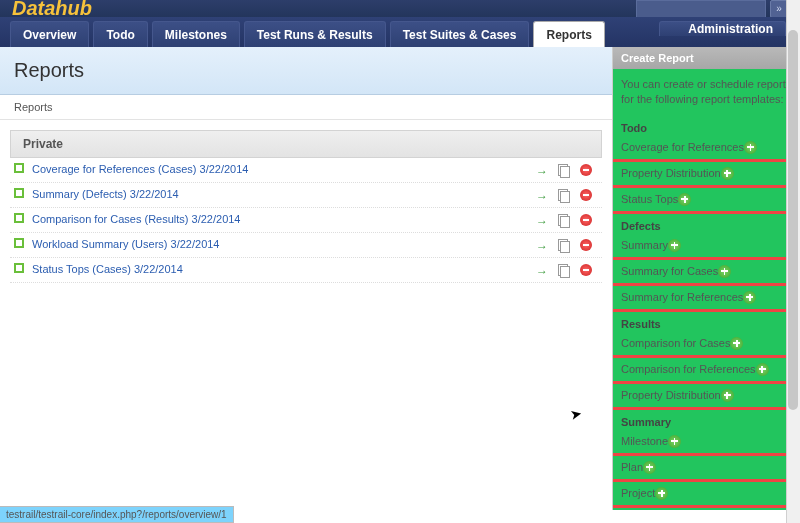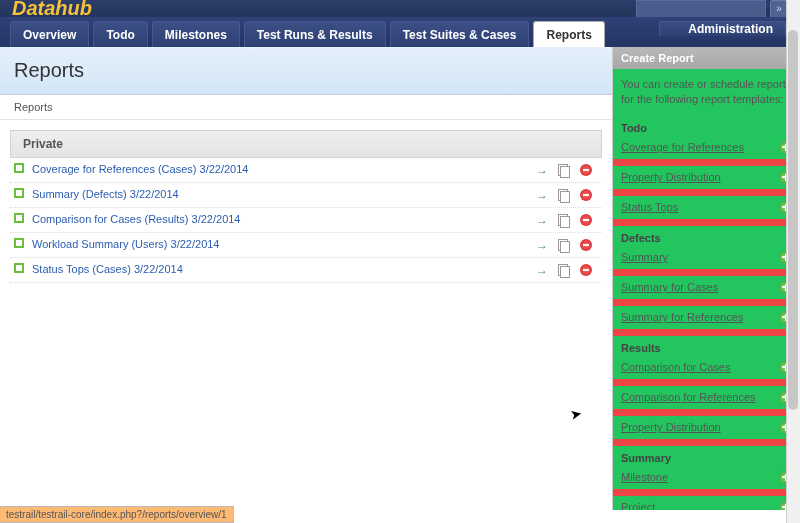--- a/index.html
+++ b/index.html
@@ -27,25 +27,25 @@
 .arrow-icon { color:#3a9a3a; font-size:12px; cursor:pointer; font-weight:bold; }
 .copy-icon { width:12px; height:12px; cursor:pointer; position:relative; }
 .copy-icon::before { content:''; position:absolute; width:8px; height:10px; border:1px solid #999; background:#fff; left:0; top:0;}
 .copy-icon::after { content:''; position:absolute; width:8px; height:10px; border:1px solid #999; background:#fff; left:2px; top:2px;}
 .del-icon { width:12px; height:12px; border-radius:50%; background:radial-gradient(#f66,#c22); cursor:pointer; position:relative; }
 .del-icon::before { content:''; position:absolute; width:6px; height:2px; background:#fff; top:5px; left:3px; }
 .sidebar { width:188px; border-left:1px solid #ccc; background:#22c55e; overflow:auto; font-size:11px; }
 .side-head { background:linear-gradient(#b9b9b9,#a7a7a7); color:#fff; font-weight:bold; padding:5px 8px; font-size:11px; }
 .side-intro { padding:8px 8px; color:#555; line-height:1.4; }
 .side-group-title { font-weight:bold; padding:6px 8px 2px 8px; color:#444; }
-.side-item { display:flex; align-items:center; justify-content:space-between; padding:5px 8px; border-bottom:7px solid #ef4444; cursor:pointer; color:#555;text-decoration:underline;}
+.side-item { display:flex; align-items:center; padding:5px 8px; border-bottom:3px solid #ef4444; cursor:pointer; color:#555;}
 .plus-icon { width:13px; height:13px; border-radius:50%; background:radial-gradient(#7ed66a,#3aa328); position:relative; flex-shrink:0; }
 .plus-icon::before { content:''; position:absolute; background:#fff; width:7px; height:1.6px; top:5.7px; left:3px; }
 .plus-icon::after { content:''; position:absolute; background:#fff; height:7px; width:1.6px; left:5.7px; top:3px; }
-.statusbar { position:absolute; bottom:0; left:0; background:#fdba74; border:1px solid #bbb; border-left:none; font-size:10px; color:#555; padding:2px 6px; }
+.statusbar { position:absolute; bottom:0; left:0; background:#7dd3fc; border:1px solid #bbb; border-left:none; font-size:10px; color:#555; padding:2px 6px; }
 .cursor { position:absolute; left:570px; top:406px; font-size:14px; color:#000; pointer-events:none; transform:rotate(-12deg); }
 .scroll-track { position:absolute; right:0; top:0; bottom:0; width:14px; background:#f0f0f0; border-left:1px solid #d0d0d0; }
 .scroll-thumb { position:absolute; right:2px; top:30px; width:10px; height:380px; background:#c7c7c7; border-radius:5px; }
 </style>
 </head>
 <body>
 
 <div class="topbar">
   <div class="brand">Datahub</div>
   <div class="search-wrap">
@@ -162,25 +162,25 @@
         <div class="side-item">
           <span>Property Distribution</span>
           <span class="plus-icon"></span>
         </div>
         <div class="side-group-title">Summary</div>
         <div class="side-item">
           <span>Milestone</span>
           <span class="plus-icon"></span>
         </div>
         <div class="side-item">
-          <span>Project</span>
+          <span>Plan</span>
           <span class="plus-icon"></span>
         </div>
         <div class="side-item">
-          <span>Plan</span>
+          <span>Project</span>
           <span class="plus-icon"></span>
         </div>
         <div class="side-item">
           <span>Tops</span>
           <span class="plus-icon"></span>
         </div>
         <div class="side-group-title">Users</div>
       </div>
   </div>
 </div>

